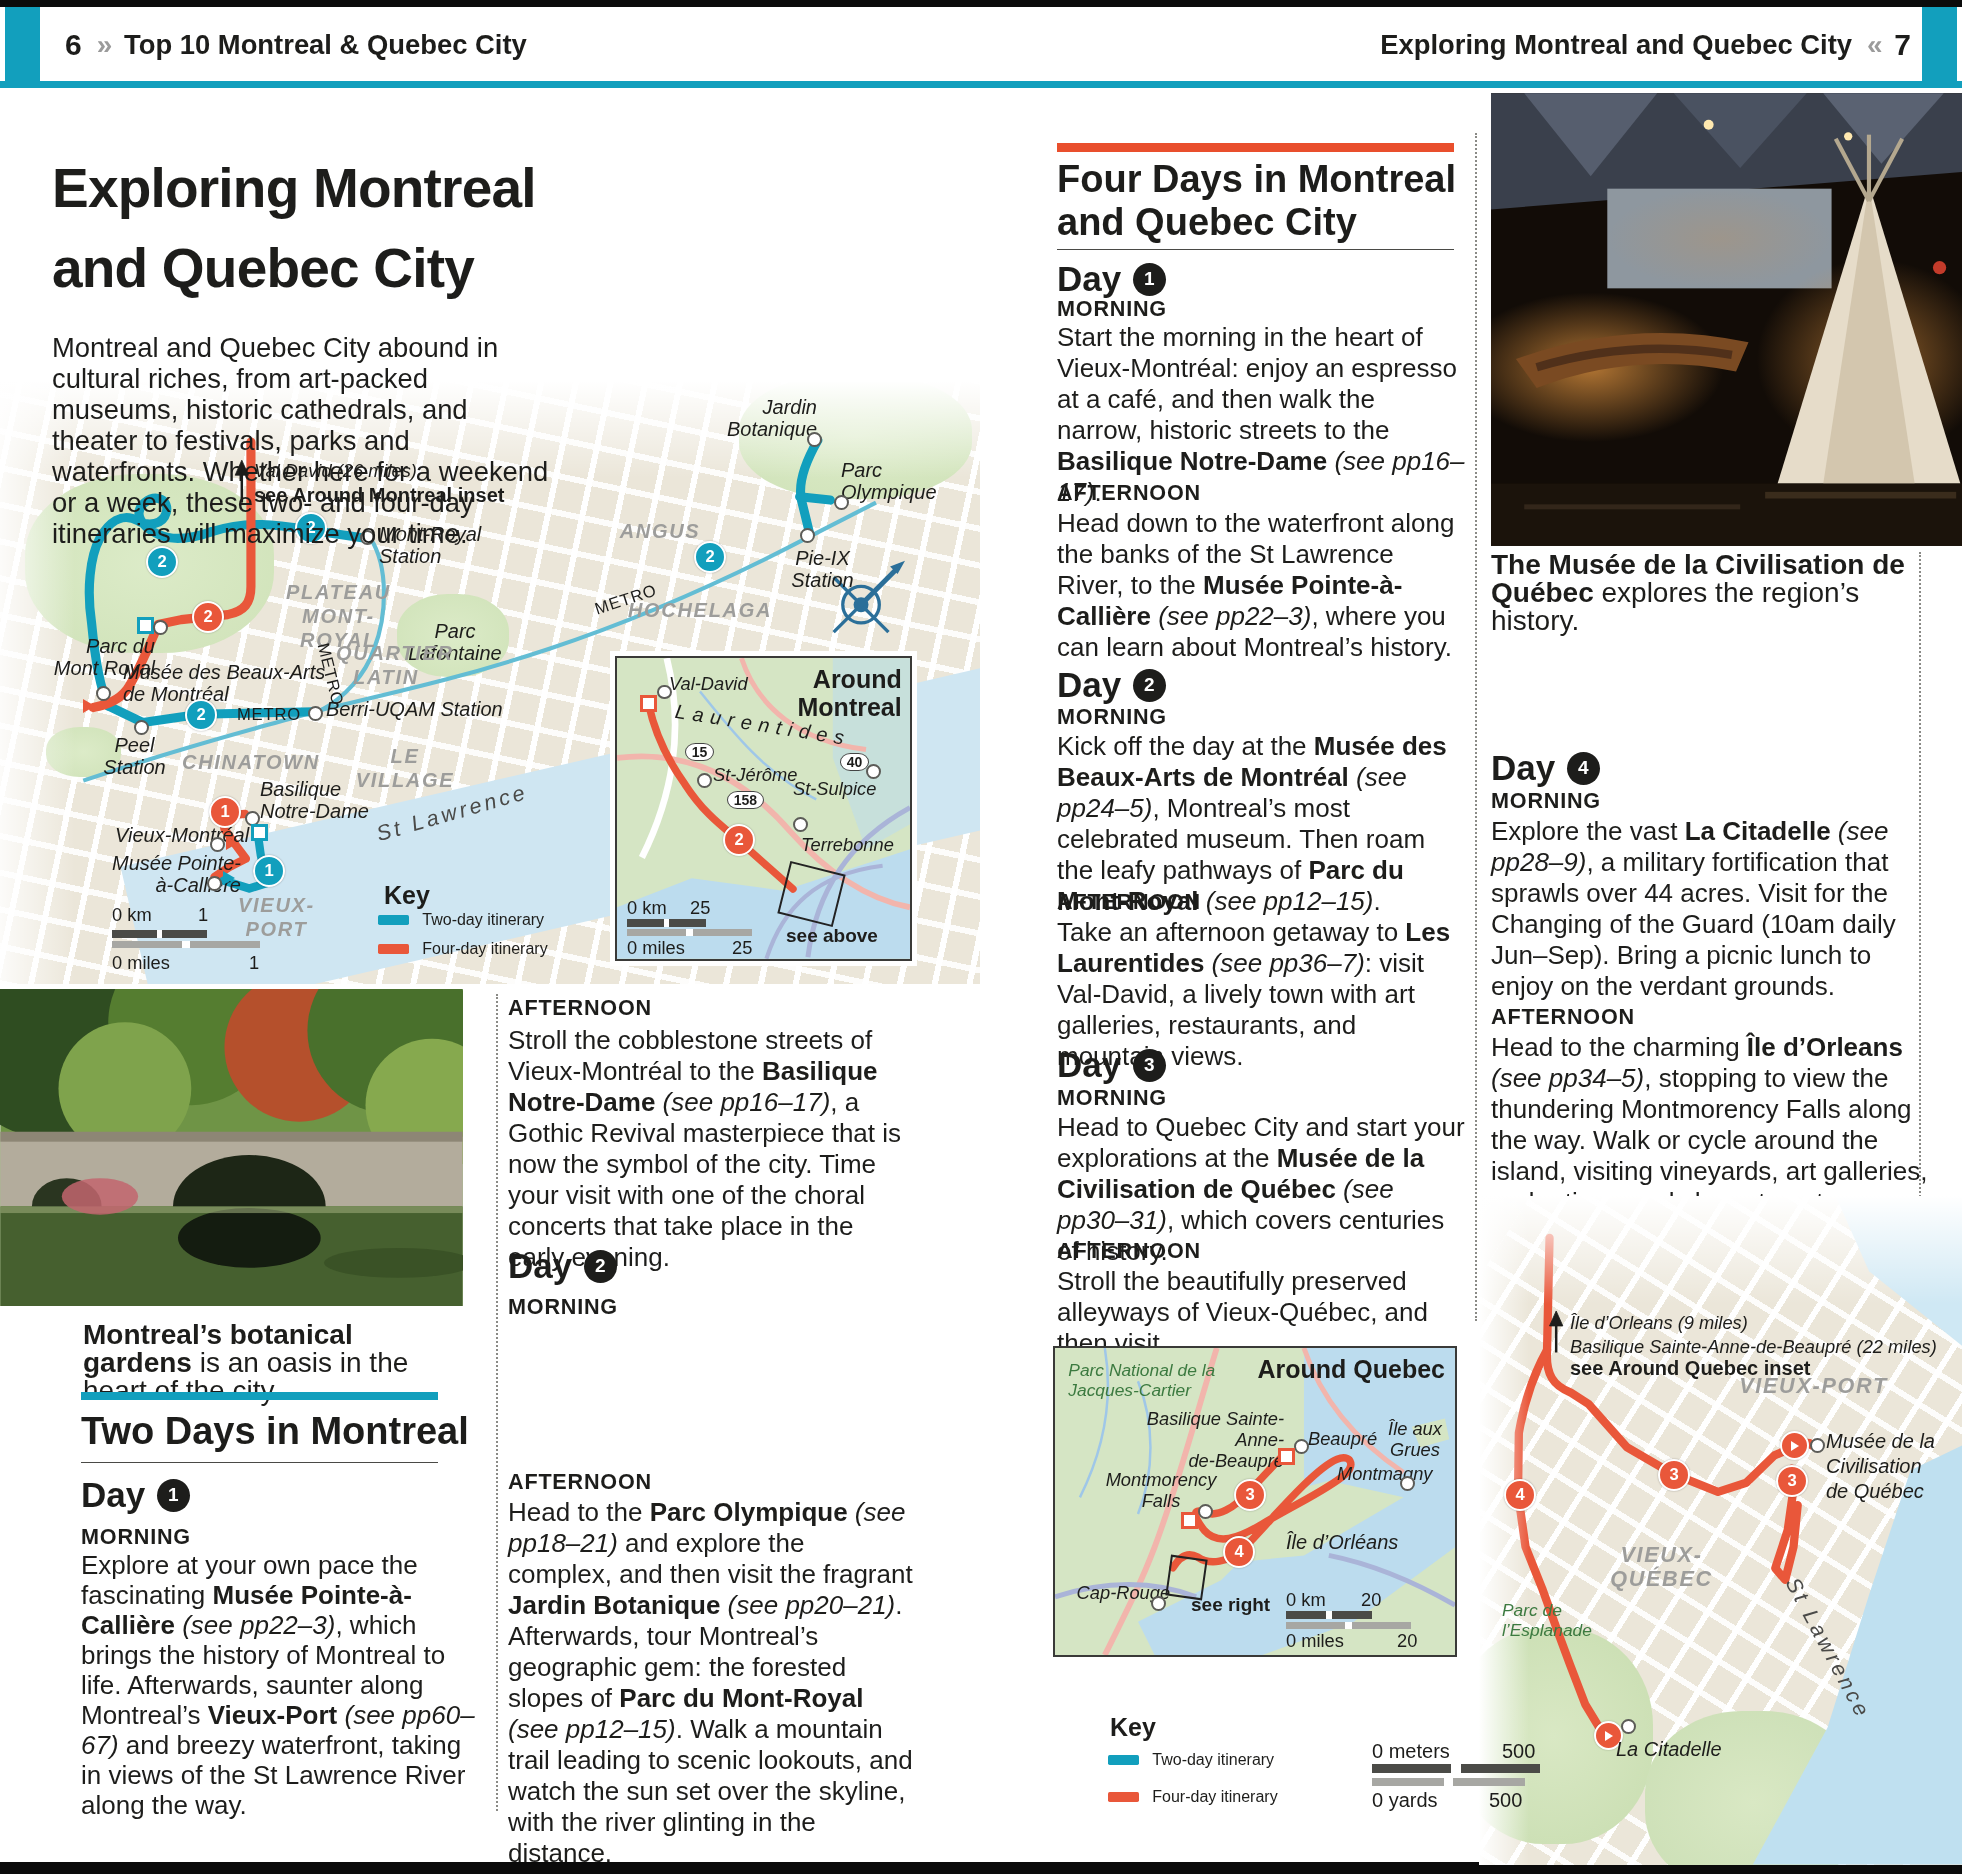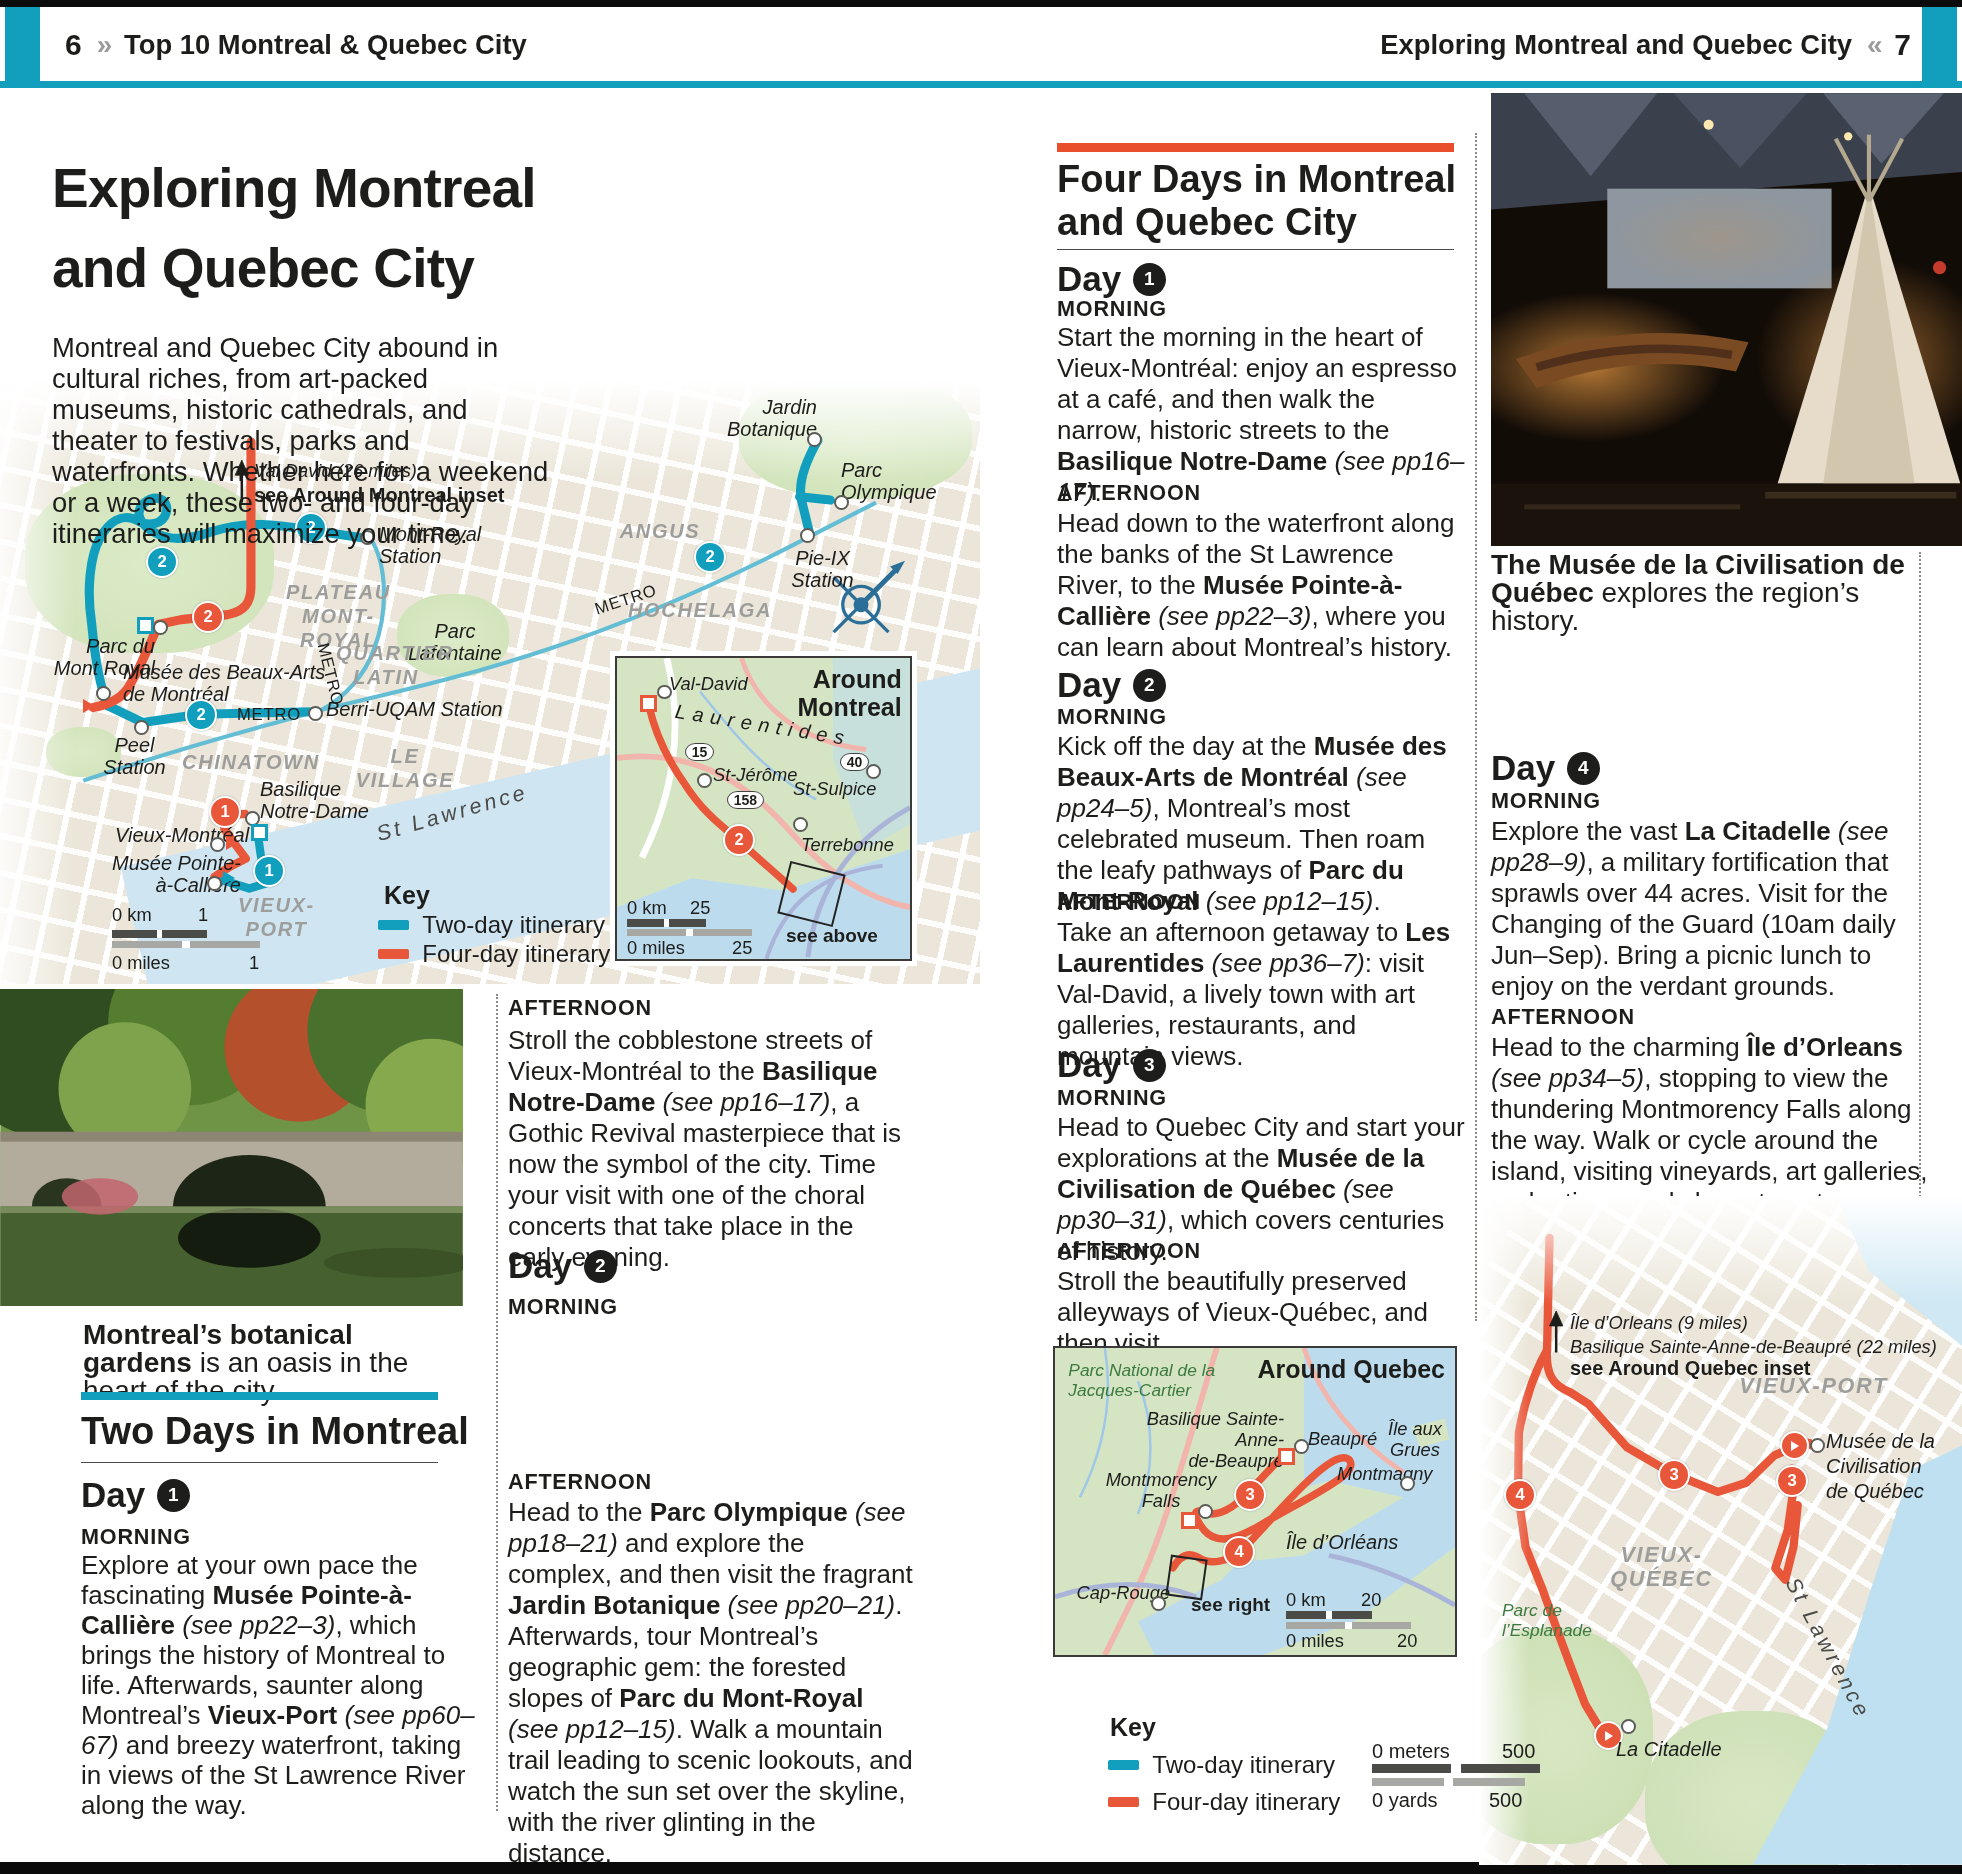--- a/index.html
+++ b/index.html
@@ -43,21 +43,21 @@
          box-shadow:0 0 1.7px rgba(0,0,0,.35);font-style:normal;}
   .b-cyan{background:#129fbd;} .b-org{background:#e9573a;}
   .sq{position:absolute;width:10.8px;height:10.8px;background:#fff;}
   .sq-c{border:3.3px solid #129fbd;} .sq-o{border:3.3px solid #e9573a;}
   .tri{position:absolute;width:0;height:0;border-top:7.5px solid transparent;border-bottom:7.5px solid transparent;}
   .tri-o{border-left:12.5px solid #e9573a;} .tri-c{border-left:12.5px solid #129fbd;}
   .endm{position:absolute;width:25px;height:25px;border-radius:50%;background:#e9573a;border:2.5px solid #fff;
         display:flex;align-items:center;justify-content:center;box-shadow:0 0 1.7px rgba(0,0,0,.3);}
   .endm span{width:0;height:0;border-top:5px solid transparent;border-bottom:5px solid transparent;border-left:8.3px solid #fff;}
   .keyhead{font-size:25px;font-weight:bold;}
-  .keyrow{position:absolute;display:flex;align-items:center;gap:13.3px;font-size:24px;}
+  .keyrow{position:absolute;display:flex;align-items:center;gap:13.3px;font-size:16px;}
   .swatch{width:31px;height:10.8px;border-radius:1.7px;flex:0 0 auto;}
   .scl{position:absolute;font-size:18.3px;color:#1d1d1b;}
   .sbar{position:absolute;}
   .sbar-d{background:linear-gradient(90deg,#4b4b47 0 47%,#fff 47% 53%,#4b4b47 53%);}
   .sbar-g{background:linear-gradient(90deg,#a7a7a3 0 47%,#fff 47% 53%,#a7a7a3 53%);}
   .inset-title{font-size:25px;font-weight:bold;line-height:28px;text-align:right;white-space:pre-line;font-style:normal;}
   .ilbl{position:absolute;font-style:italic;font-size:18.3px;line-height:21px;color:#1d1d1b;white-space:pre-line;}
   .glbl{position:absolute;font-style:italic;font-size:17.4px;line-height:20px;color:#3c7a40;white-space:pre-line;}
   .shield{position:absolute;border:1.7px solid #444;border-radius:11.6px/10px;background:#fff;font-size:14px;
           font-weight:bold;padding:0 5.8px;font-style:normal;}

